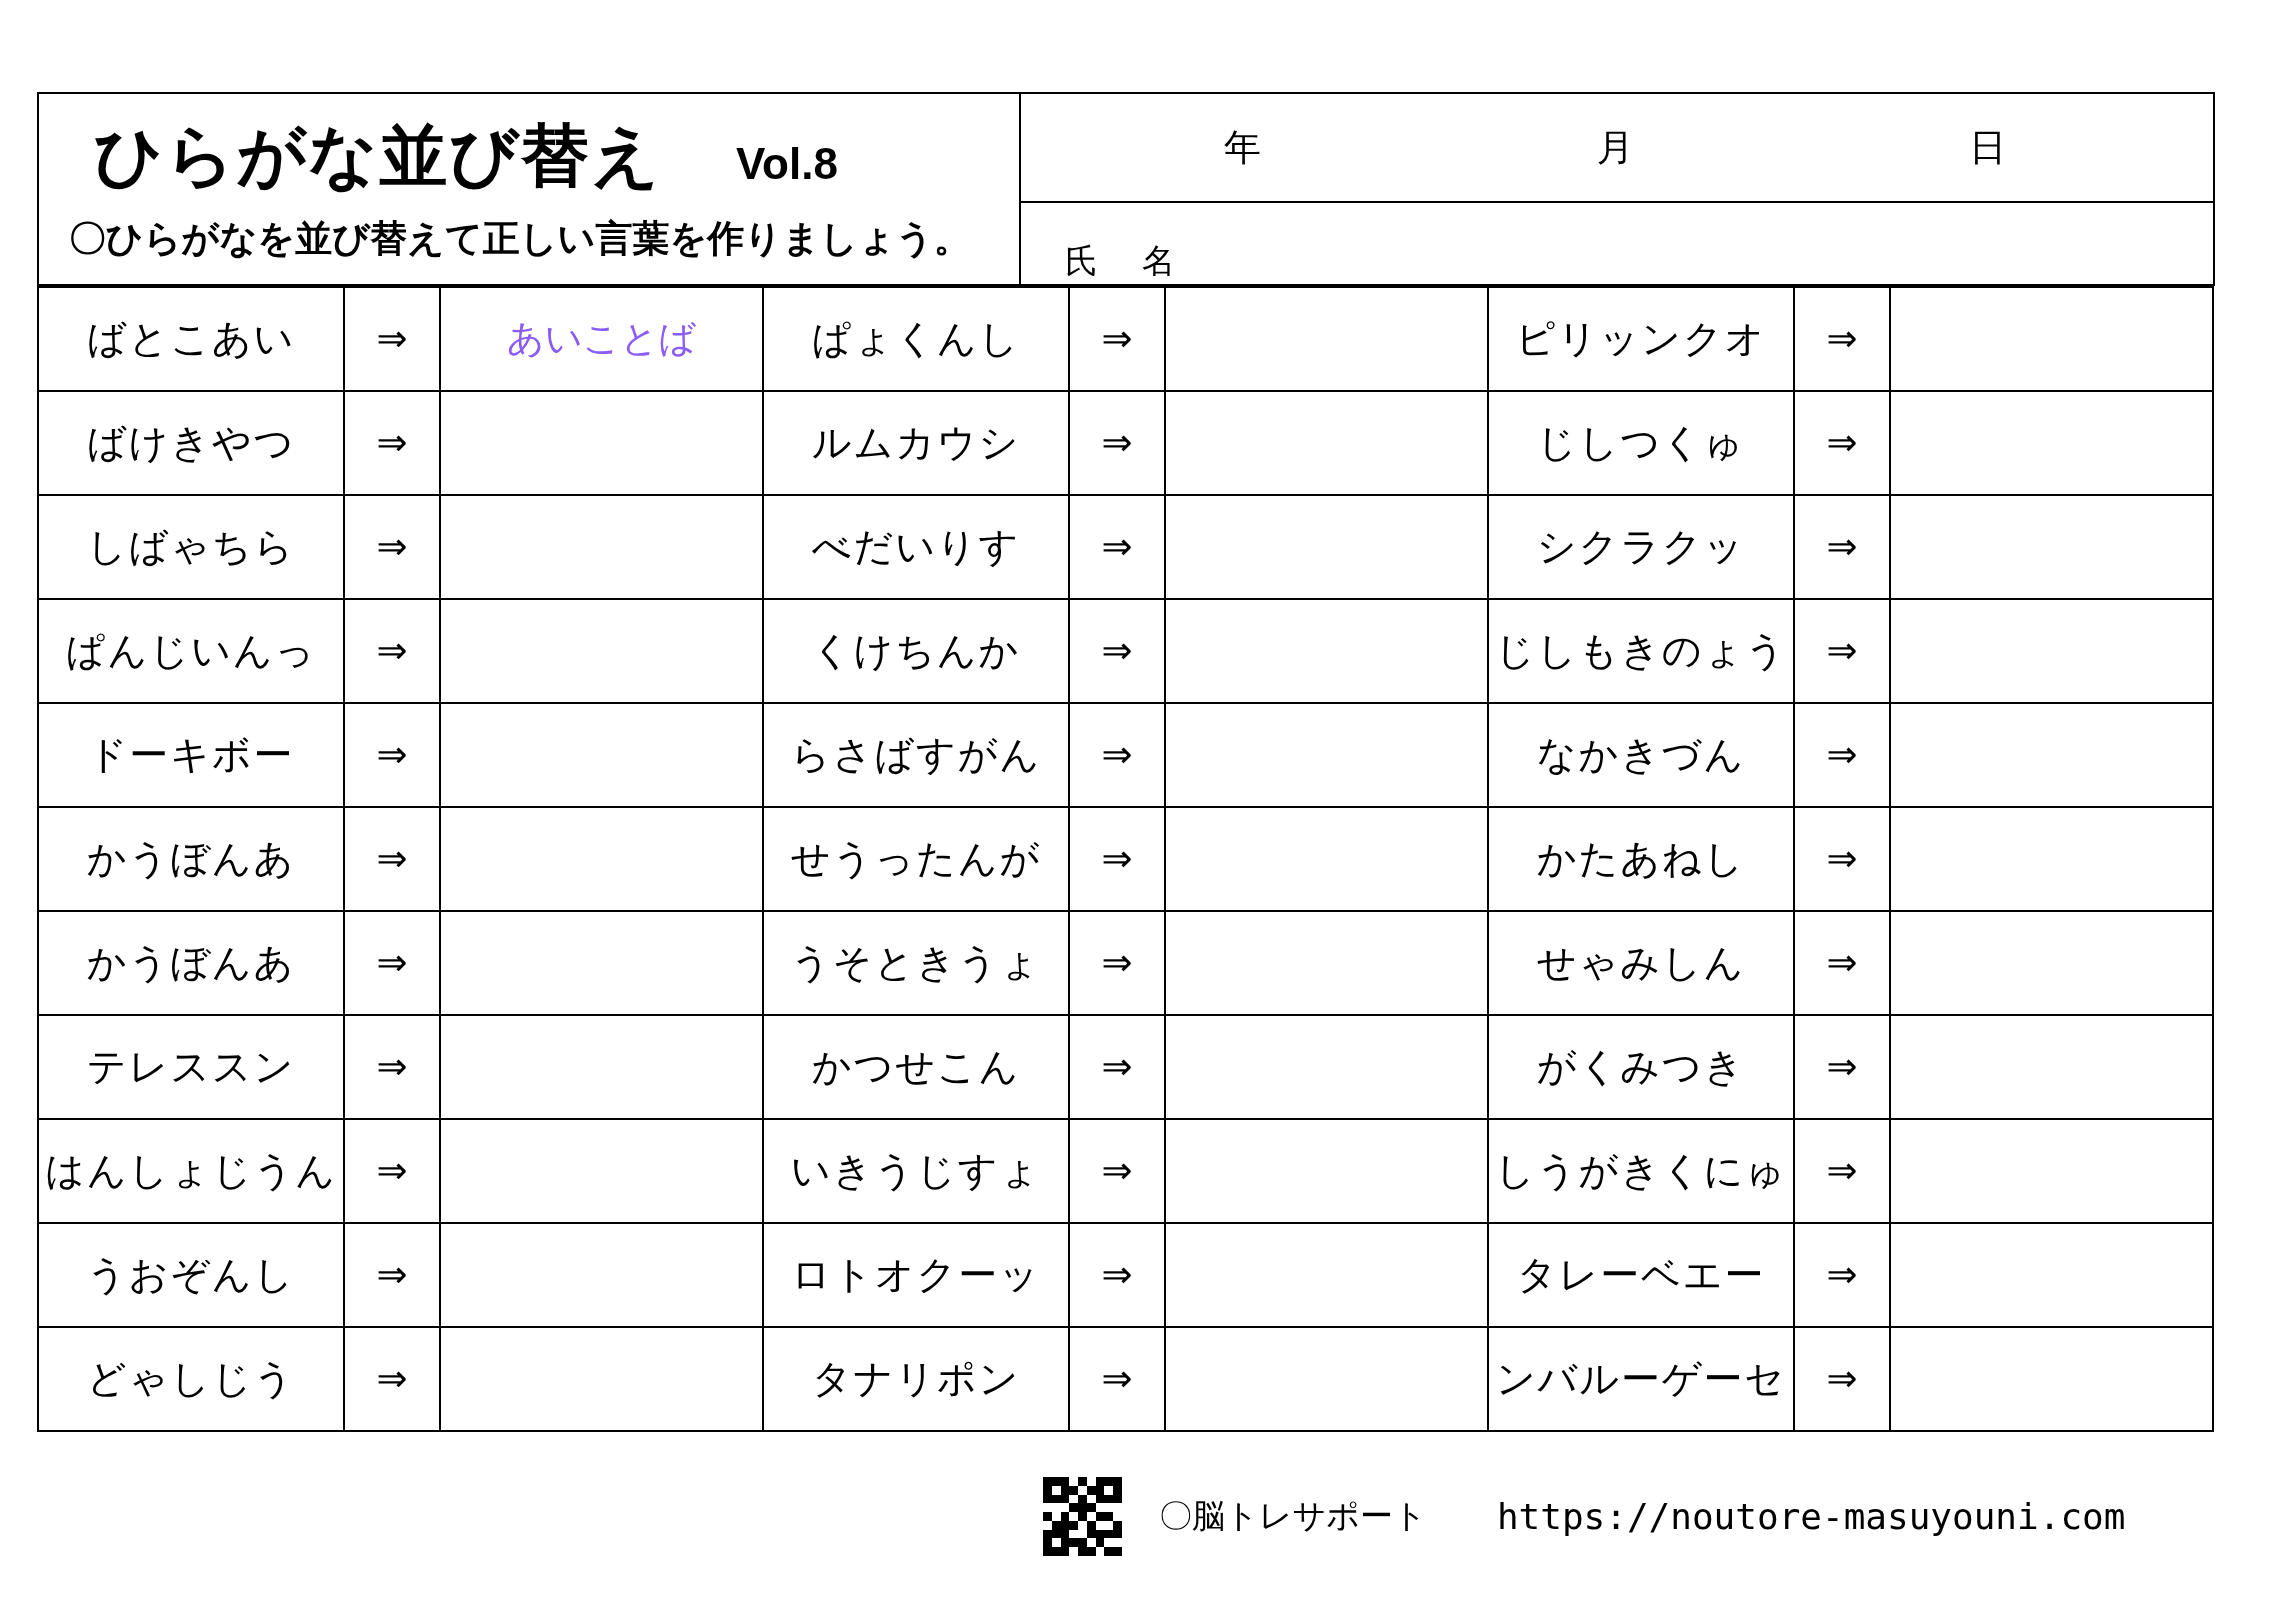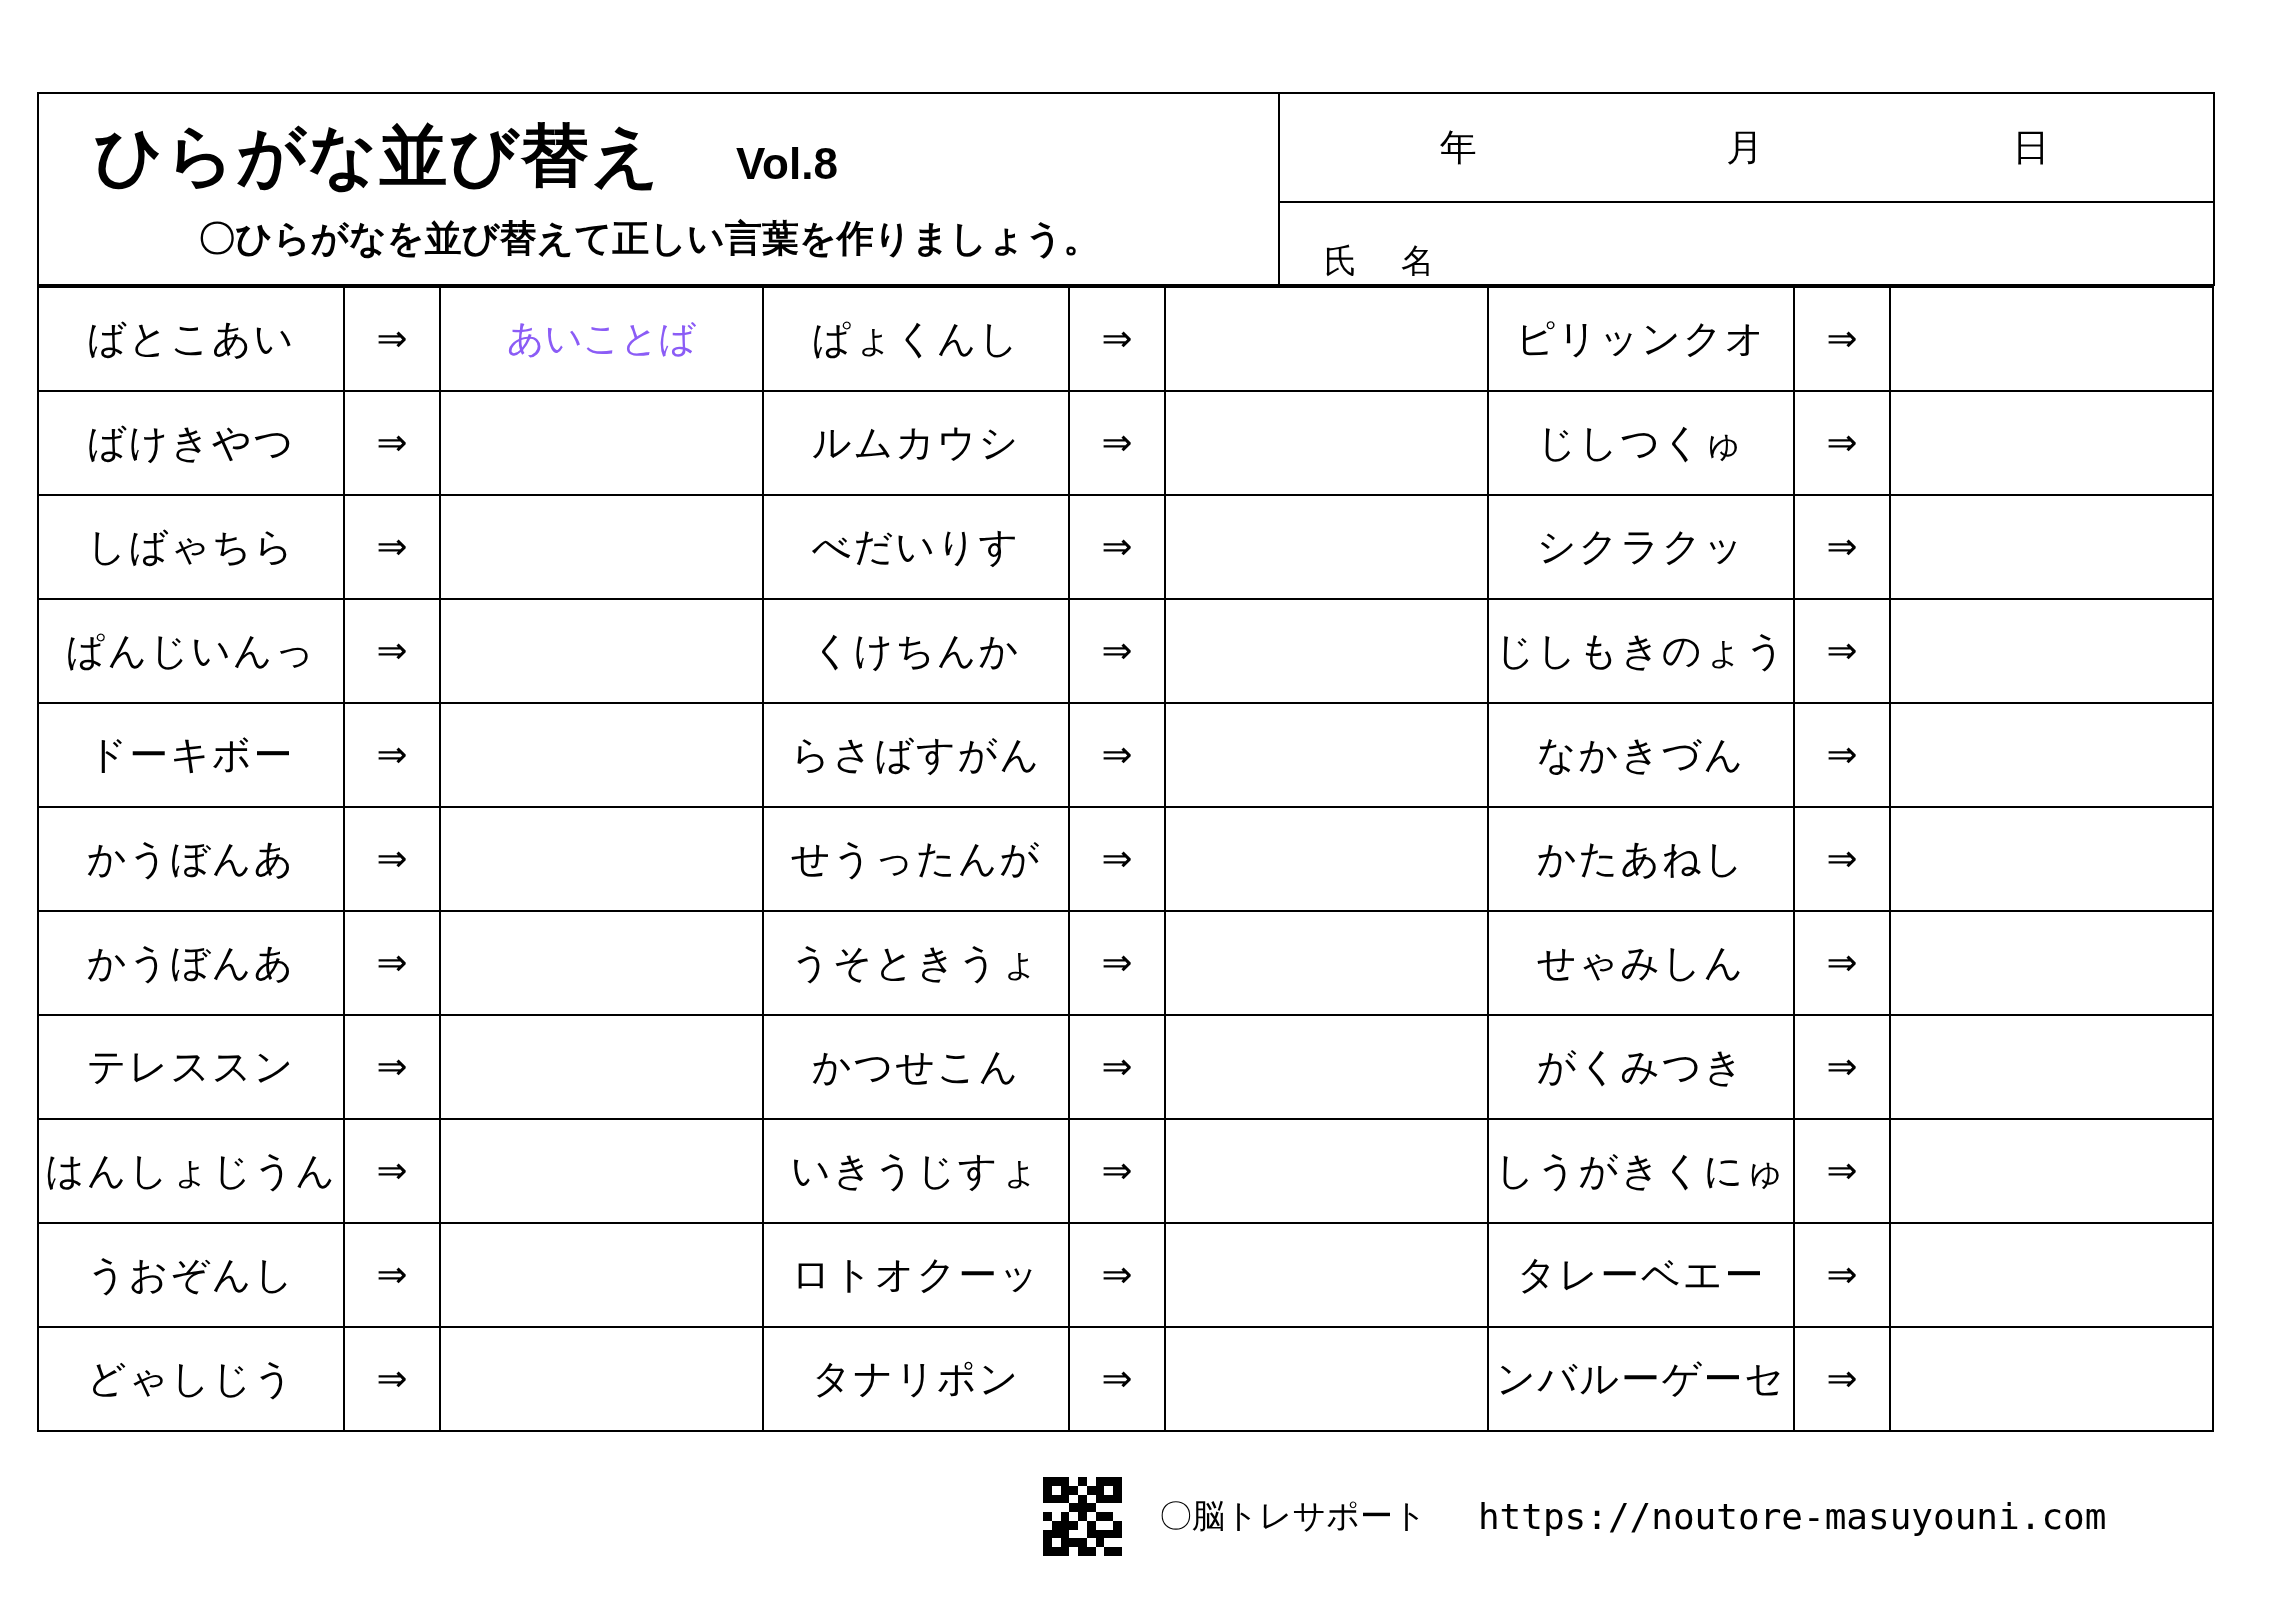--- a/index.html
+++ b/index.html
@@ -26,21 +26,21 @@
   }
 
   
   .header {
     display: flex;
     width: 2178px;
     border: 2.8px solid #000;
     box-sizing: border-box;
   }
   .header-left {
-    width: 1241px;
+    width: 982px;
     box-sizing: border-box;
     border-right: 2.8px solid #000;
     padding: 16.6px 0 20px 0;
   }
   .title-row {
     display: flex;
     align-items: baseline;
     padding-left: 55px;
   }
   .title-main {
@@ -137,21 +137,21 @@
     display: grid;
     grid-template-columns: repeat(9, 1fr);
     grid-template-rows: repeat(9, 1fr);
     width: 79px;
     height: 79px;
   }
   .qr-grid i { background: #ffffff; }
   .qr-grid i.on { background: #000000; }
   .footer-brand {
     font-size: 33px;
-    margin-right: 51px;
+    margin-right: 70px;
     white-space: nowrap;
   }
   .footer-url {
     font-family: "DejaVu Sans Mono", monospace;
     font-size: 36px;
     white-space: nowrap;
   }
 </style>
 </head>
 <body>

